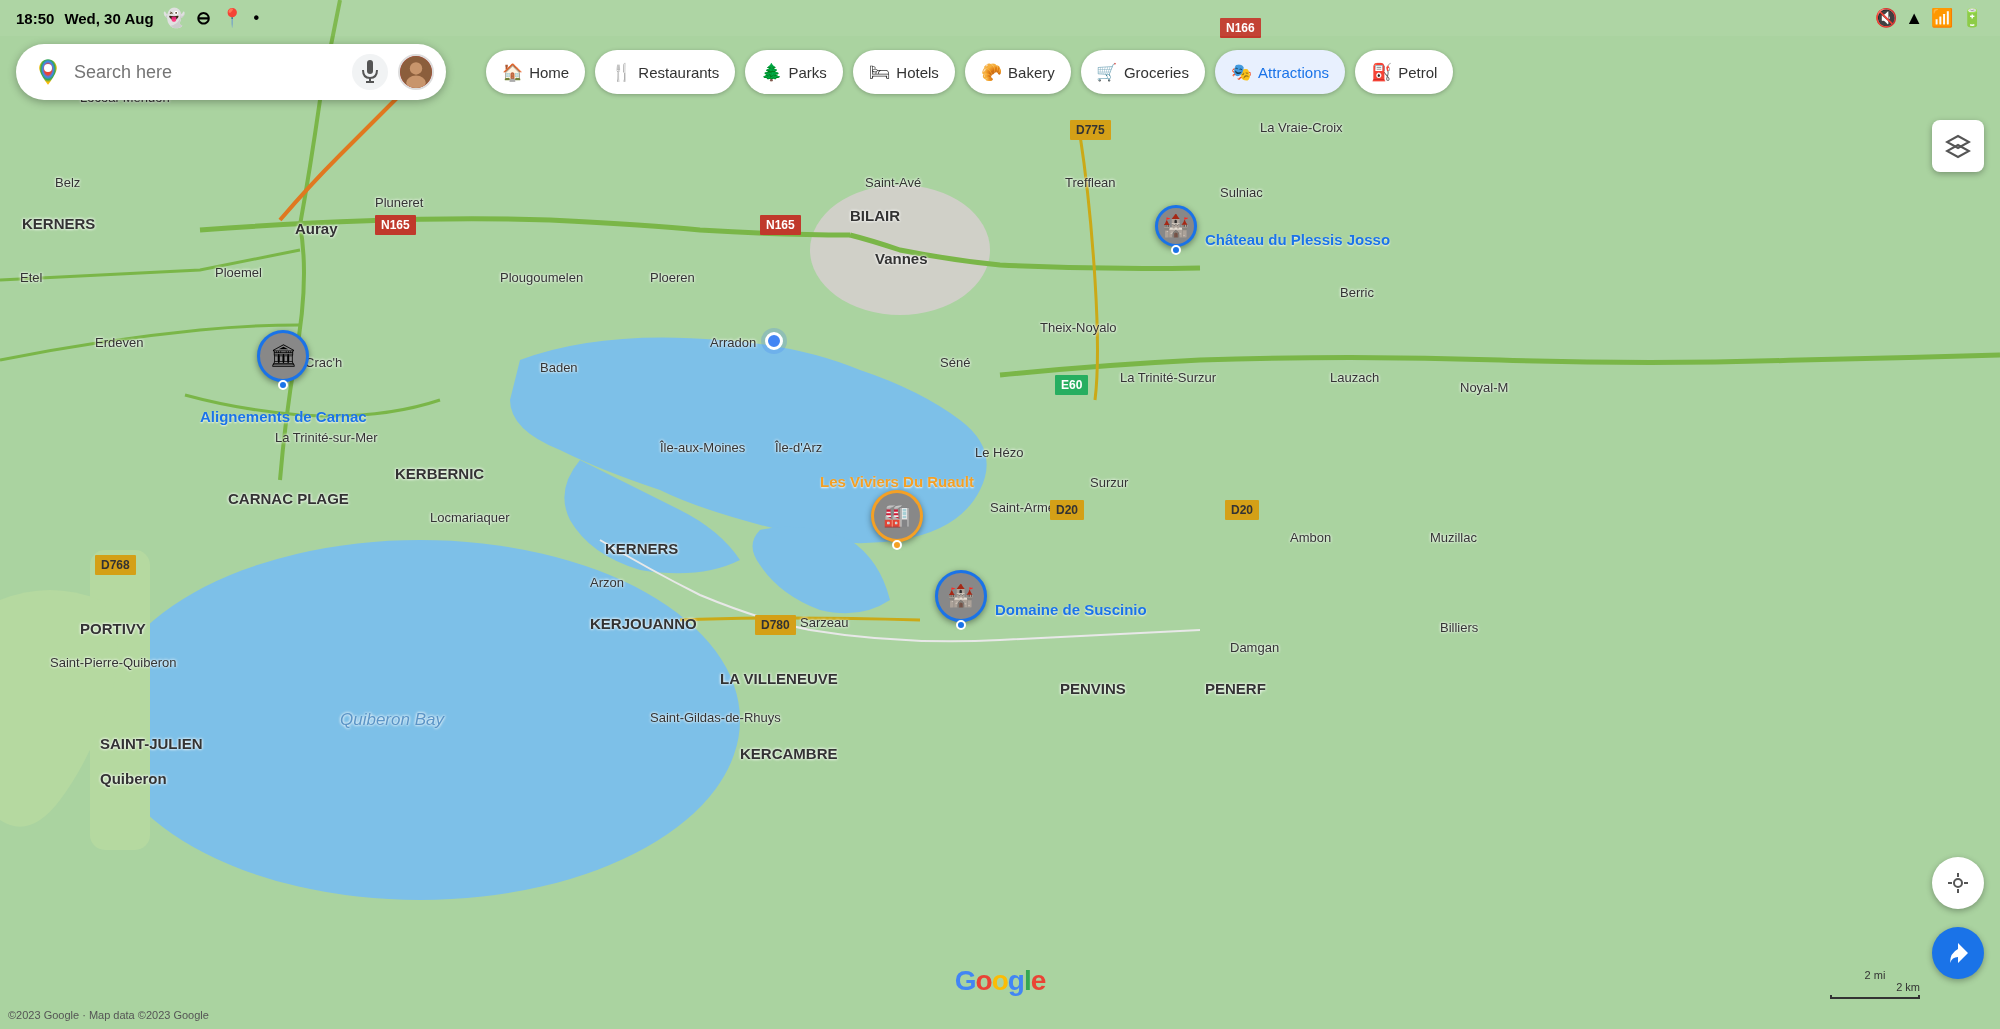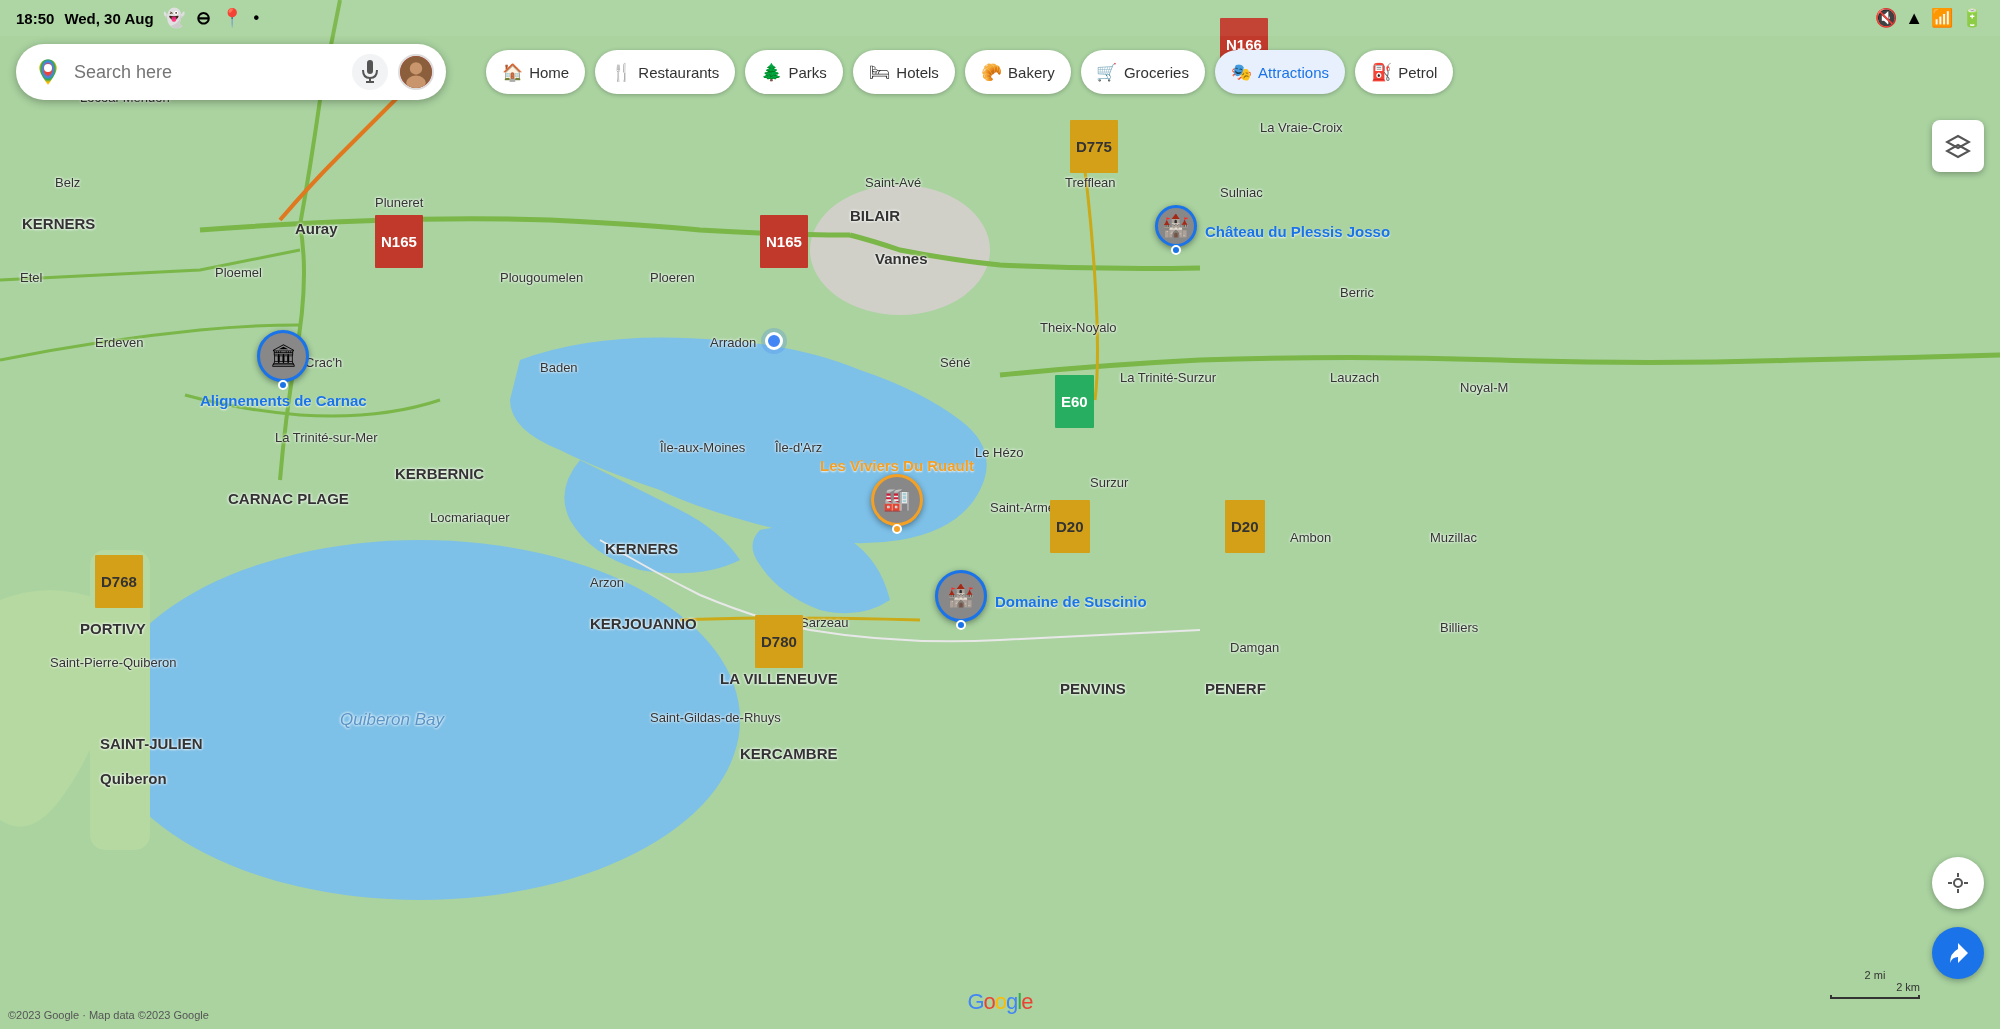--- a/index.html
+++ b/index.html
@@ -133,25 +133,25 @@
 
     
     #attribution {
       position: absolute;
       bottom: 8px; left: 8px;
       font-size: 11px; color: #555;
       z-index: 100;
     }
     #google-logo {
       position: absolute;
-      bottom: 14px;
+      bottom: 32px;
       left: 50%;
       transform: translateX(-50%);
-      font-size: 22px;
-      font-weight: normal;
+      font-size: 28px;
+      font-weight: bold;
       z-index: 100;
       letter-spacing: -1px;
     }
     .g-blue { color: #4285F4; }
     .g-red { color: #EA4335; }
     .g-yellow { color: #FBBC05; }
     .g-green { color: #34A853; }
 
     
     #scale {
@@ -193,21 +193,21 @@
       border-radius: 50%;
       background: #1a73e8;
       border: 2px solid #fff;
       margin-top: -2px;
     }
     .pin-label {
       font-size: 15px;
       font-weight: 600;
       color: #1a73e8;
       text-shadow: 0 1px 2px rgba(255,255,255,0.9);
-      margin-top: 2px;
+      margin-top: 18px;
       white-space: nowrap;
     }
     .pin-label.orange { color: #F4A025; }
 
     
     .map-label {
       position: absolute;
       z-index: 40;
       font-size: 13px;
       color: #333;
@@ -216,23 +216,23 @@
       pointer-events: none;
       white-space: nowrap;
     }
     .map-label.bold { font-weight: 700; font-size: 15px; }
     .map-label.large { font-size: 17px; }
     .map-label.city { font-size: 15px; font-weight: 600; }
     .map-label.water { color: #5b95c7; font-style: italic; text-align: center; }
     .road-badge {
       position: absolute;
       z-index: 45;
-      padding: 18px 6px;
+      padding: 3px 6px;
       border-radius: 1px;
-      font-size: 15px;
+      font-size: 12px;
       font-weight: 700;
       color: #fff;
       pointer-events: none;
     }
     .road-badge.red { background: #c0392b; }
     .road-badge.green { background: #27ae60; }
     .road-badge.yellow { background: #d4a017; color: #333; }
 
     
     #current-location {

